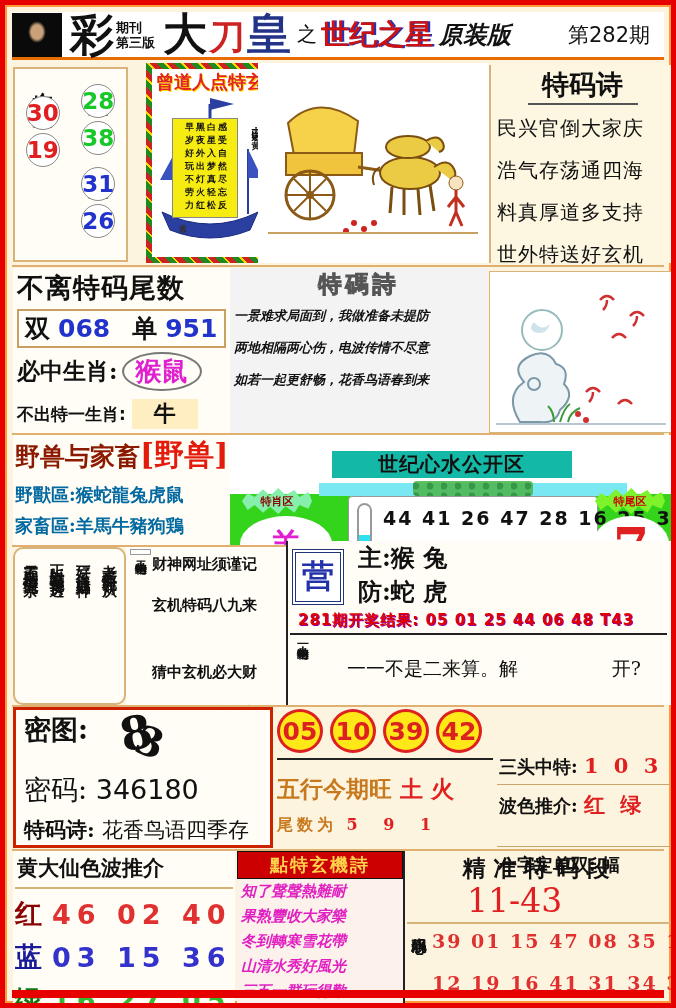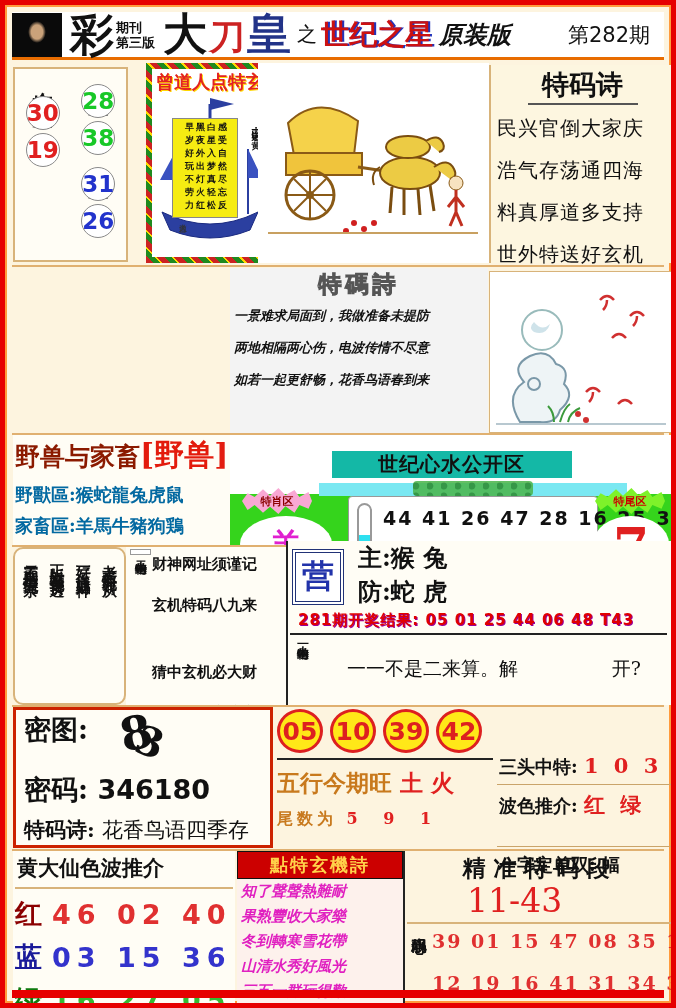--- a/index.html
+++ b/index.html
@@ -89,21 +89,21 @@
   .beast-line{ color:#0369a1; font-weight:bold; font-size:18px; margin-top:7px; white-space:nowrap;}
 
   
   .p-century{ left:225px; top:430px; width:443px; height:110px; background:#fff;}
   .century-banner{ width:240px; margin:16px auto; background:#14b8a6; color:#111; font-weight:bold;
     font-size:20px; text-align:center; letter-spacing:1px;}
   .century-body{ position:relative; height:82px; background:#35d41c; margin-top:2px; display:flex;}
   .burst{ position:absolute; width:70px; height:26px; display:grid; place-items:center;
     font-size:11px; font-weight:bold; color:#8b0000;
     clip-path:polygon(0% 50%,8% 20%,18% 35%,30% 5%,40% 30%,52% 0%,62% 28%,75% 8%,82% 35%,95% 15%,100% 50%,95% 80%,82% 65%,75% 95%,62% 70%,52% 100%,40% 72%,30% 95%,18% 65%,8% 85%);}
-  .burst.yellow{ background:#f9a8d4; left:12px; top:-6px;}
+  .burst.yellow{ background:#86efac; left:12px; top:-6px;}
   .burst.greenb{ background:#7ef22a; right:8px; top:-6px; color:#cc0000;}
   .ovalbig{ position:absolute; background:#fff; border-radius:50%; display:grid; place-items:center;}
   .oval-zodiac{ left:10px; top:22px; width:92px; height:56px; color:#e020d0; font-size:30px; font-weight:bold;}
   .oval-tail{ right:4px; top:22px; width:76px; height:56px; color:#e02020; font-size:52px; font-weight:bold; font-family:"DejaVu Serif",serif;}
   .num-panel{ position:absolute; left:118px; top:2px; width:250px; height:78px; background:#fff; border:1px solid #999; border-radius:4px;}
   .cyanstrip{ position:absolute; left:-30px; right:-30px; top:-14px; height:13px; background:#7ae8f2;}
   .cyanstrip::after{ content:""; position:absolute; left:50%; top:-2px; width:120px; height:15px; transform:translateX(-50%);
     background:radial-gradient(circle at 20% 50%, #2a8a2a 0 3px, transparent 4px) 0 0/14px 10px, #4ab54a; border-radius:4px; opacity:.85;}
   .thermo{ position:absolute; left:8px; top:6px; width:15px; height:66px; border:2px solid #999; border-radius:8px;
     background:linear-gradient(to top,#2ee0f0 52%,#fff 52%);}
@@ -130,29 +130,29 @@
   .d1-area{ position:absolute; left:2px; top:92px; right:6px; bottom:2px; border-top:2px solid #222; display:flex;}
   .d1-label{ writing-mode:vertical-rl; text-orientation:upright; font-size:12px; font-weight:bold; padding:2px 2px 0 4px;}
   .d1-sentence{ flex:1; display:flex; justify-content:space-between; align-items:center; font-size:19px; padding:0 26px 0 34px; white-space:nowrap;}
 
   
   .p-secret{ left:8px; top:702px; width:260px; height:141px; border:3px solid #cc2200; background:#fffdf5; padding:2px 8px;}
   .secret-row1{ display:flex; align-items:flex-start; gap:14px; font-size:27px; font-weight:bold; height:58px;}
   .scribble{ position:relative; width:90px; height:56px; font-family:"DejaVu Serif",serif;}
   .scr8{ position:absolute; left:18px; top:-6px; font-size:46px; transform:rotate(-12deg); font-weight:bold;}
   .scr3{ position:absolute; left:34px; top:6px; font-size:40px; transform:rotate(18deg); font-weight:bold;}
-  .secret-row2{ font-size:27px; font-weight:bold; margin-top:2px;}
+  .secret-row2{ font-size:27px; font-weight:normal; margin-top:2px;}
   .secret-row3{ font-size:21px; font-weight:bold; white-space:nowrap; margin-top:8px;}
   .secret-row3 .val{ font-family:"DejaVu Serif",serif; font-weight:normal; font-size:21px;}
 
   .p-circ{ left:272px; top:704px; width:216px; height:140px;}
   .circ-row{ display:flex; gap:7px; padding-bottom:5px; border-bottom:2px solid #222;}
   .circ{ width:46px; height:44px; background:#ffe818; border:3px solid #dd2020; border-radius:50%;
     display:grid; place-items:center; font-size:25px; font-weight:bold; color:#dd2020;}
-  .wuxing{ margin-top:8px; font-size:23px; font-weight:bold; color:#c8791d; white-space:nowrap;}
+  .wuxing{ margin-top:14px; font-size:23px; font-weight:bold; color:#c8791d; white-space:nowrap;}
   .wuxing .red{ color:#e02020;}
   .weishu{ margin-top:10px; font-size:16px; font-weight:bold; color:#c8791d; letter-spacing:4px; white-space:nowrap;}
   .weishu .red{ color:#e02020; letter-spacing:10px;}
 
   .p-rcol{ left:492px; top:702px; width:176px; height:141px;margin-top:40px;}
   .rc-row{ font-size:18px; font-weight:bold; padding:6px 0 5px 2px; white-space:nowrap;}
   .rc-row .redv{ color:#e02020; font-size:21px; letter-spacing:4px;}
   .rc-row.b{ border-top:1px solid #caa46a;}
   .rc-row.last{ margin-top:22px; border-top:1px solid #caa46a; font-size:18px;}
 
@@ -282,20 +282,37 @@
   <div class="abs p-teme">
     <div class="teme-title serif">特码诗</div>
     <div class="teme-line">民兴官倒大家庆</div>
     <div class="teme-line">浩气存荡通四海</div>
     <div class="teme-line">料真厚道多支持</div>
     <div class="teme-line">世外特送好玄机</div>
   </div>
 
   <div class="hr" style="top:260px;"></div>
 
+  <div class="abs p-tail">
+    <div class="tail-title serif">不离特码尾数</div>
+    <div class="tail-box">
+      <span class="serif">双</span>
+      <span class="blue-num">068</span>
+      <span class="serif" style="margin-left:14px;">单</span>
+      <span class="blue-num">951</span>
+    </div>
+    <div class="zodiac-row">
+      <span class="serif">必中生肖:</span>
+      <span class="oval serif">猴鼠</span>
+    </div>
+    <div class="excl-row">
+      <span>不出特一生肖:</span>
+      <span class="niu serif">牛</span>
+    </div>
+  </div>
 
   <div class="abs p-midpoem">
     <div class="midpoem-title serif">特碼詩</div>
     <div class="midpoem-line serif">一景难求局面到，我做准备未提防</div>
     <div class="midpoem-line serif">两地相隔两心伤，电波传情不尽意</div>
     <div class="midpoem-line serif">如若一起更舒畅，花香鸟语春到来</div>
   </div>
 
   <div class="abs p-bird">
     <svg width="182" height="160" viewBox="0 0 182 160">

